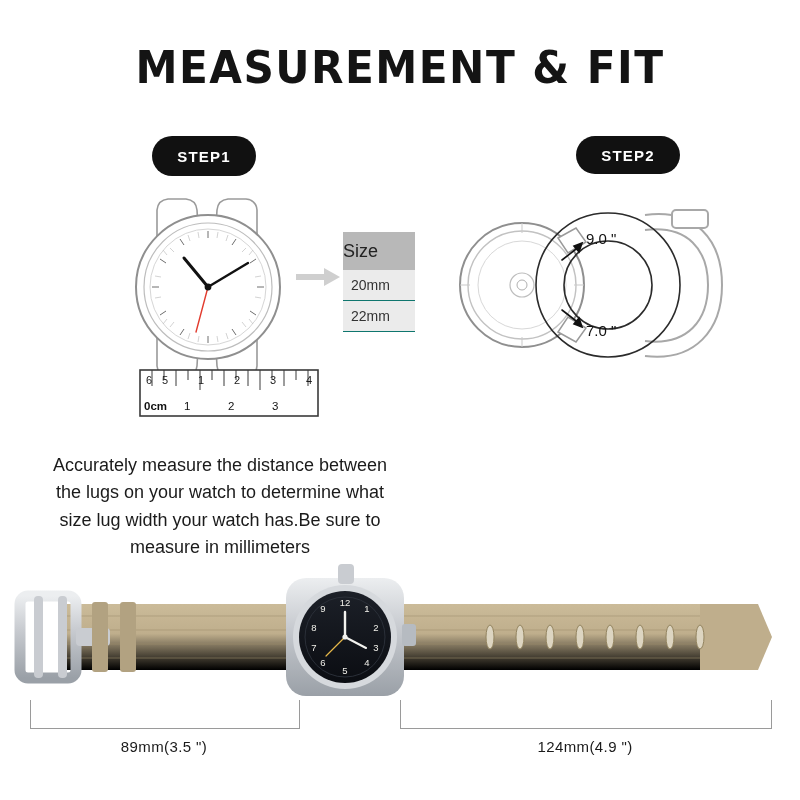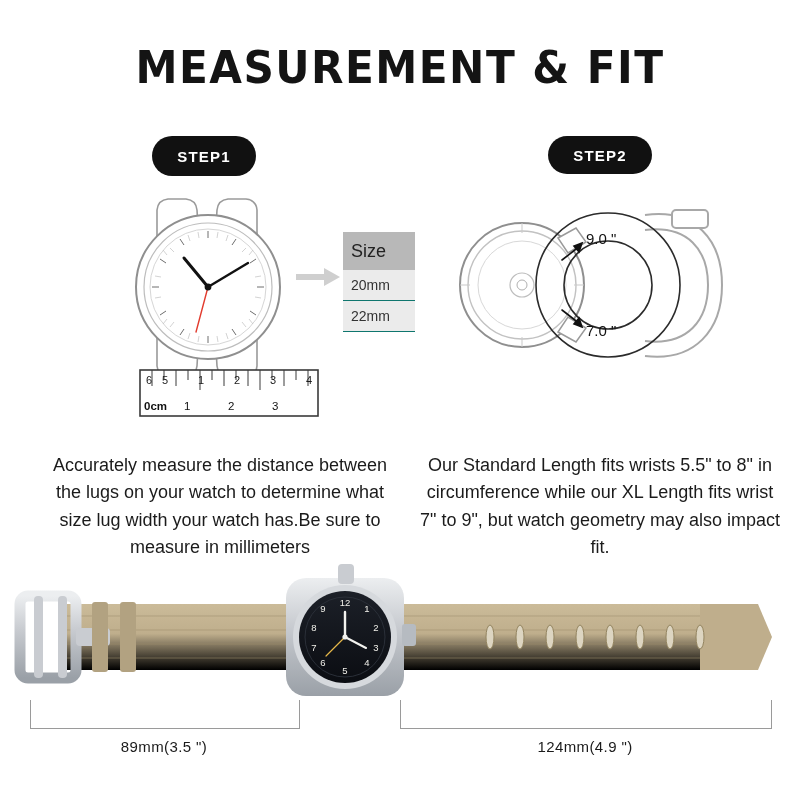--- a/index.html
+++ b/index.html
@@ -43,21 +43,21 @@
     color: #ffffff;
     border-radius: 22px;
     font-size: 15px;
     font-weight: bold;
     letter-spacing: 1.2px;
     display: flex;
     align-items: center;
     justify-content: center;
   }
   #pill1 { left: 152px; top: 136px; width: 104px; height: 40px; }
-  #pill2 { left: 548px; top: 136px; width: 104px; height: 38px; }
+  #pill2 { left: 576px; top: 136px; width: 104px; height: 38px; }
 
   
   .panel { position: absolute; }
   #panel1 { left: 100px; top: 180px; width: 310px; height: 260px; }
   #panel2 { left: 440px; top: 180px; width: 330px; height: 260px; }
 
   
   .caption {
     position: absolute;
     text-align: center;
@@ -106,21 +106,21 @@
     border: 0;
     overflow: hidden;
     font-size: 14px;
   }
   .size-head {
     background: #b8b8b8;
     color: #222;
     height: 38px;
     display: flex;
     align-items: center;
-    padding-left: 8px;
+    padding-left: 0;
     font-size: 18px;
   }
   .size-row {
     background: #ebebeb;
     height: 30px;
     display: flex;
     align-items: center;
     padding-left: 8px;
     border-bottom: 1px solid #0f766e;
     color: #333;
@@ -287,21 +287,20 @@
         <path d="M122,130 L140,144" stroke-linecap="round"></path>
         <polygon points="142,147 134,144 139,138"></polygon>
       </g>
 
       <text x="146" y="64" font-size="15" font-family="Liberation Sans, sans-serif" fill="#111">9.0 "</text>
       <text x="146" y="156" font-size="15" font-family="Liberation Sans, sans-serif" fill="#111">7.0 "</text>
     </svg>
   </div>
 
   <div class="caption" id="cap1">Accurately measure the distance between the lugs on your watch to determine what size lug width your watch has.Be sure to measure in millimeters</div>
-  <div class="caption" id="cap2">Our Standard Length fits wrists 5.5" to 8" in circumference while our XL Length fits wrist 7" to 9", but watch geometry may also impact fit.</div>
 
   <div id="strap-area">
     <svg width="800" height="160" viewBox="0 0 800 160">
       <defs>
         <linearGradient id="tan" x1="0" y1="0" x2="0" y2="1">
           <stop offset="0%" stop-color="#cbbb99"></stop>
           <stop offset="45%" stop-color="#bfae8c"></stop>
           <stop offset="100%" stop-color="#a89madd"></stop>
           <stop offset="100%" stop-color="#a2926f"></stop>
         </linearGradient>

